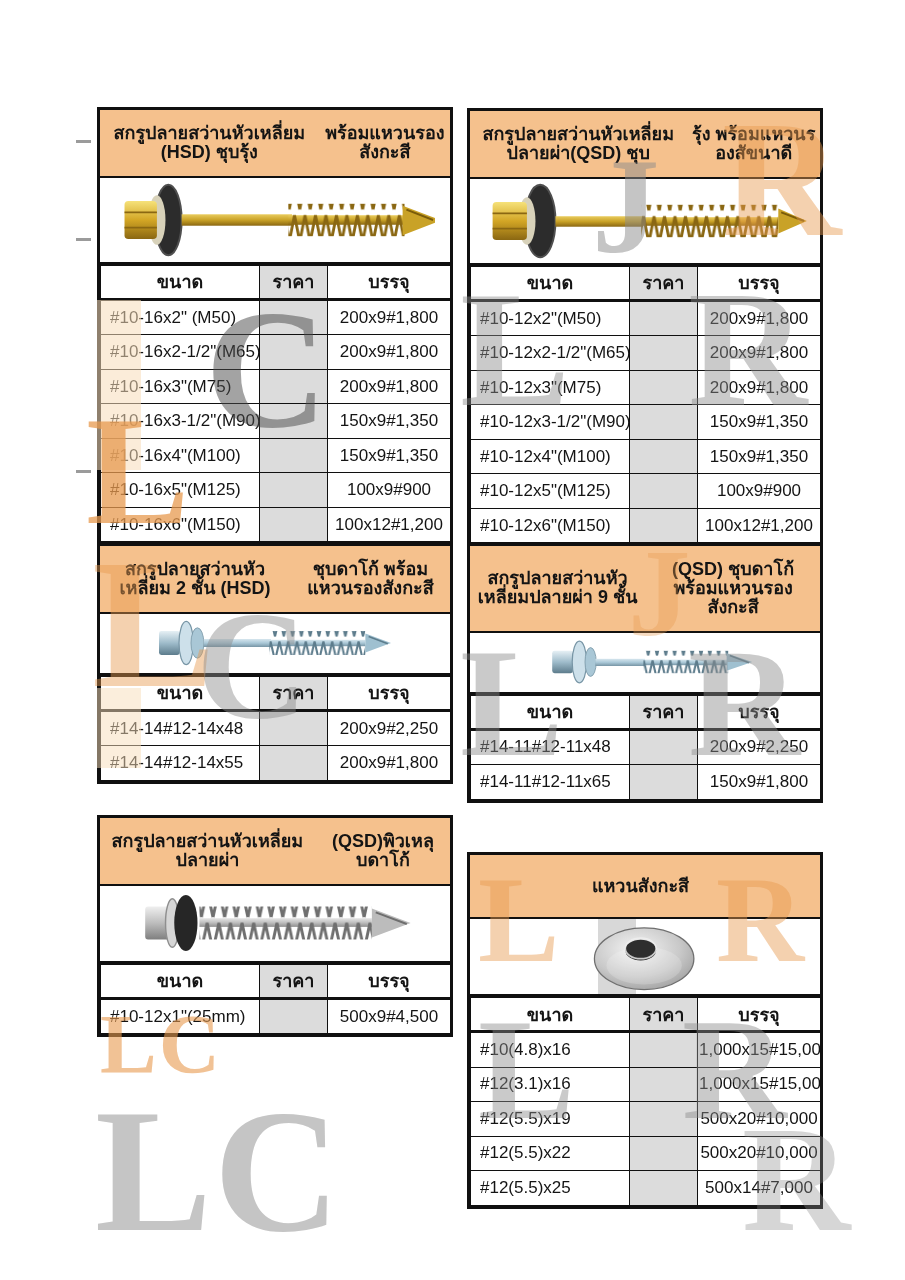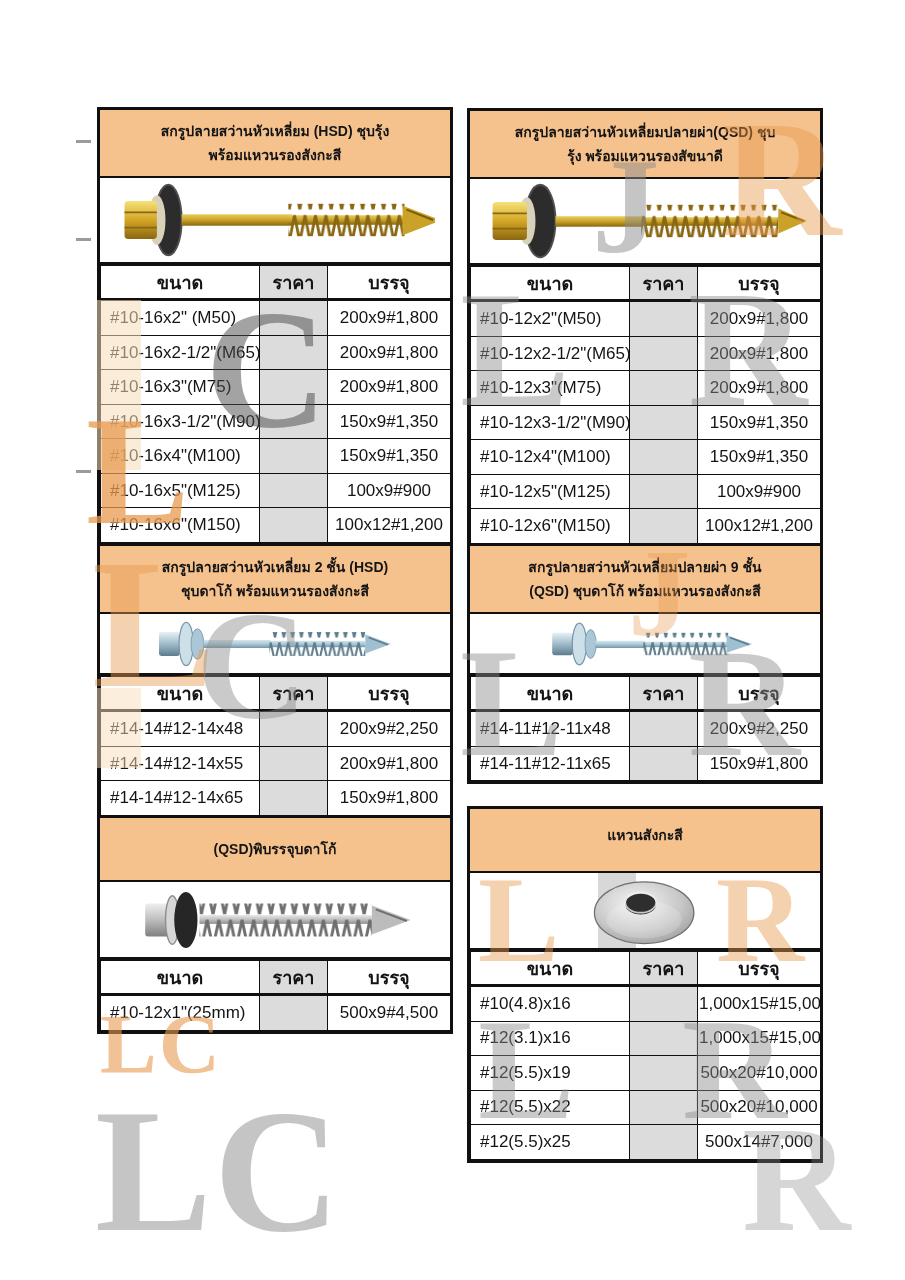--- a/index.html
+++ b/index.html
@@ -6,22 +6,22 @@
     --header-bg:#f5c18d; --price-bg:#dcdcdc; --border:#101010;
     --wm-orange:#e89a4f; --wm-gray:#8c8c8c; --text:#141414;
   }
   html,body{margin:0;padding:0;background:#ffffff;}
   .page{position:relative;width:905px;height:1280px;background:#fff;overflow:hidden;
         font-family:"Liberation Sans",sans-serif;color:var(--text);}
   
   .ptable{position:absolute;width:356px;background:#fff;border:3px solid var(--border);
           box-sizing:border-box;z-index:1;}
   .band{background:var(--header-bg);border-bottom:2px solid var(--border);
-        min-height:64px;display:flex;flex-direction:column;justify-content:center;
-        align-items:center;gap:9px;font-weight:bold;font-size:14px;line-height:1.05;
+        min-height:64px;display:flex;justify-content:center;
+        align-items:center;gap:9px;font-weight:bold;font-size:18px;line-height:1.05;
         text-align:center;padding:14px 4px;box-sizing:border-box;}
   .img-row{position:relative;border-bottom:3px solid var(--border);display:flex;
            align-items:center;justify-content:center;background:#fff;overflow:hidden;}
   .img-h84{height:84px}.img-h59{height:59px}.img-h75{height:75px}
   .ptable table{border-collapse:collapse;width:100%;table-layout:fixed;}
   .ptable col.c-size{width:159px}.ptable col.c-price{width:68px}.ptable col.c-pack{width:123px}
   .ptable th{height:30px;font-size:18px;font-weight:bold;text-align:center;
              border:1.5px solid var(--border);border-bottom:3px solid var(--border);background:#fff;}
   .ptable th.price{background:var(--price-bg);}
   .ptable td{height:31.5px;font-size:17px;border:1.5px solid var(--border);background:#fff;
@@ -280,25 +280,20 @@
           <tr>
             <td class="c0">#14-14#12-14x48</td>
             <td class="c1"></td>
             <td class="c2">200x9#2,250</td>
           </tr>
           <tr>
             <td class="c0">#14-14#12-14x55</td>
             <td class="c1"></td>
             <td class="c2">200x9#1,800</td>
           </tr>
-          <tr>
-            <td class="c0">#14-14#12-14x65</td>
-            <td class="c1"></td>
-            <td class="c2">150x9#1,800</td>
-          </tr>
         </tbody>
     </table>
   </div>
 
   <div class="ptable" style="left:467px;top:543px">
     <div class="band">
       <div>สกรูปลายสว่านหัวเหลี่ยมปลายผ่า 9 ชั้น</div>
       <div>(QSD) ชุบดาโก้ พร้อมแหวนรองสังกะสี</div>
     </div>
     <div class="img-row img-h59">
@@ -336,21 +331,22 @@
             <td class="c0">#14-11#12-11x65</td>
             <td class="c1"></td>
             <td class="c2">150x9#1,800</td>
           </tr>
         </tbody>
     </table>
   </div>
 
   <div class="ptable" style="left:97px;top:815px">
     <div class="band">
-      <div>(QSD)พิบรรจุบดาโก้</div>
+      <div>สกรูปลายสว่านหัวเหลี่ยมปลายผ่า</div>
+      <div>(QSD)พิวเหลุบดาโก้</div>
     </div>
     <div class="img-row img-h75">
       <svg width="310" height="72" viewBox="0 0 320 74">
         <rect x="26" y="20" width="26" height="34" rx="3" fill="url(#sHead)"></rect>
         <ellipse cx="54" cy="37" rx="7" ry="25" fill="#d6d6d6" stroke="#8f8f8f" stroke-width="1.5"></ellipse>
         <ellipse cx="68" cy="37" rx="12" ry="29" fill="#262626"></ellipse>
         <rect x="82" y="32" width="178" height="9" fill="url(#sShank)"></rect>
         <rect x="82" y="20" width="178" height="34" fill="url(#thrS)"></rect>
         <polygon points="260,22 300,37 260,52" fill="#bcbcbc"></polygon>
         <line x1="264" y1="26" x2="296" y2="38" stroke="#6f6f6f" stroke-width="2"></line>
@@ -372,21 +368,21 @@
       <tbody>
           <tr>
             <td class="c0">#10-12x1"(25mm)</td>
             <td class="c1"></td>
             <td class="c2">500x9#4,500</td>
           </tr>
         </tbody>
     </table>
   </div>
 
-  <div class="ptable" style="left:467px;top:806px">
+  <div class="ptable" style="left:467px;top:852px">
     <div class="band">
       <div>แหวนสังกะสี</div>
       <div></div>
     </div>
     <div class="img-row img-h75">
       <div class="washer-strip"></div>
       <svg width="150" height="72" viewBox="0 0 150 84">
         <ellipse cx="74" cy="44" rx="58" ry="36" fill="url(#wRad)" stroke="#6f6f6f" stroke-width="1.5"></ellipse>
         <ellipse cx="74" cy="52" rx="44" ry="22" fill="#ffffff" opacity=".18"></ellipse>
         <ellipse cx="70" cy="34" rx="18" ry="12" fill="#2e2e2e"></ellipse>

